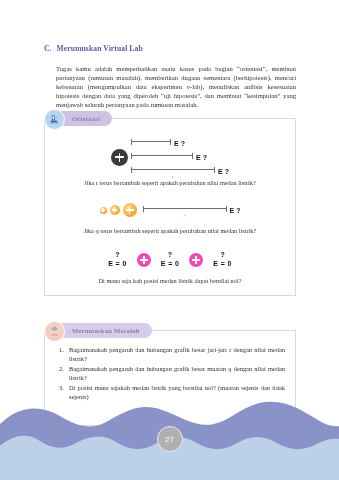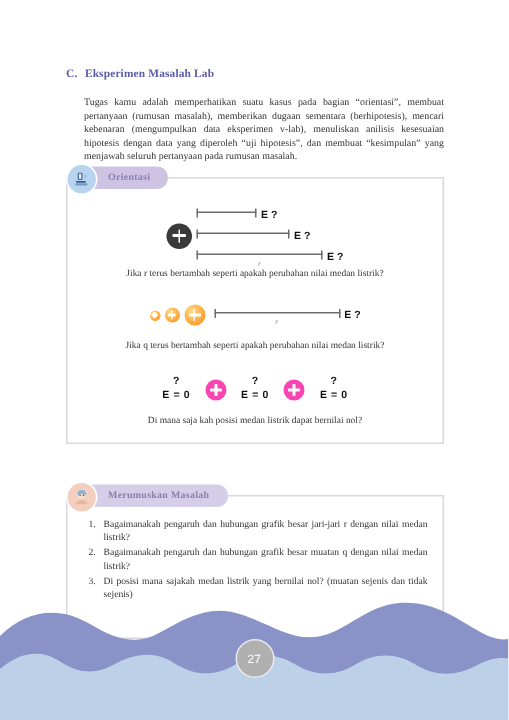--- a/index.html
+++ b/index.html
@@ -280,21 +280,21 @@
     align-items: center;
     justify-content: center;
     z-index: 6;
   }
 </style>
 </head>
 <body>
 
 <div class="section-head">
   <span class="sh-letter">C.</span>
-  <span>Eksperimen Masalah Lab</span>
+  <span>Merumuskan Virtual Lab</span>
 </div>
 
 <p class="intro">Tugas kamu adalah memperhatikan suatu kasus pada bagian “orientasi”, membuat pertanyaan (rumusan masalah), memberikan dugaan sementara (berhipotesis), mencari kebenaran (mengumpulkan data eksperimen v-lab), menuliskan anilisis kesesuaian hipotesis dengan data yang diperoleh “uji hipotesis”, dan membuat “kesimpulan” yang menjawab seluruh pertanyaan pada rumusan masalah.</p>
 
 <div class="card" id="card-orientasi">
 
   <div class="diagram" id="diagram-1">
     <div class="d1-wrap">
       <div class="charge-dark"></div>
       <div class="bars">

